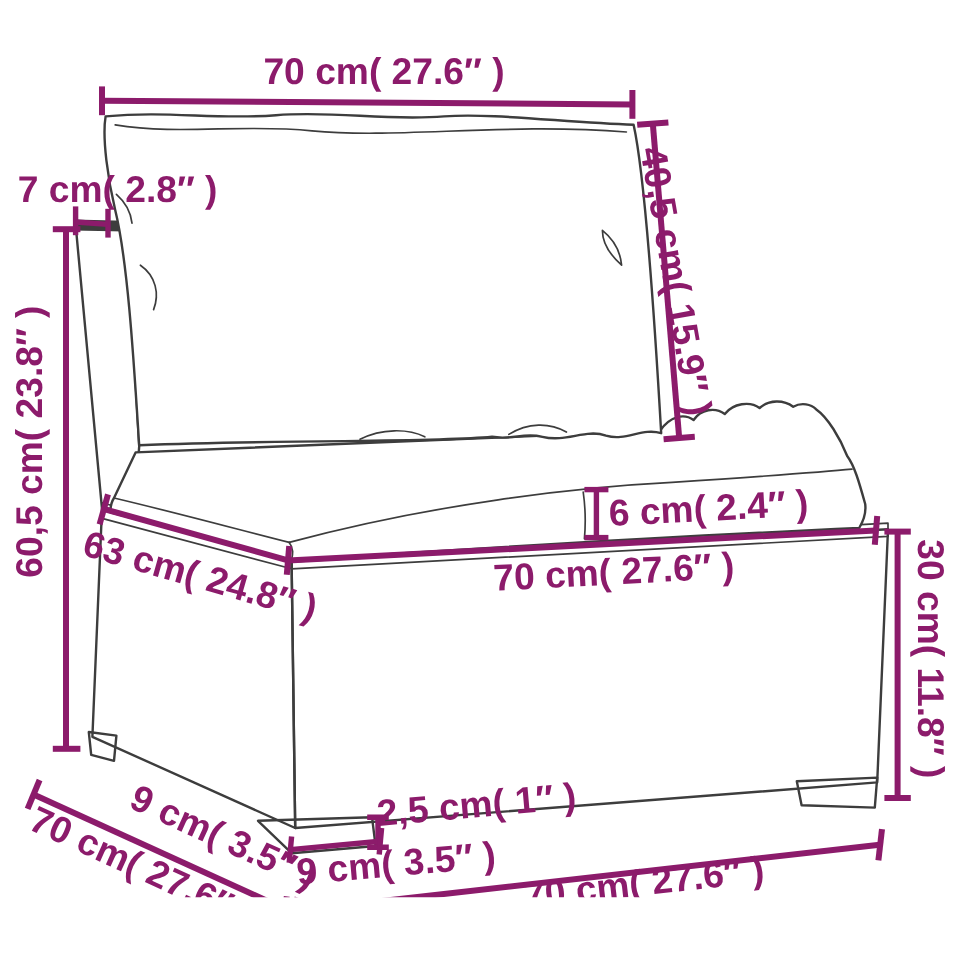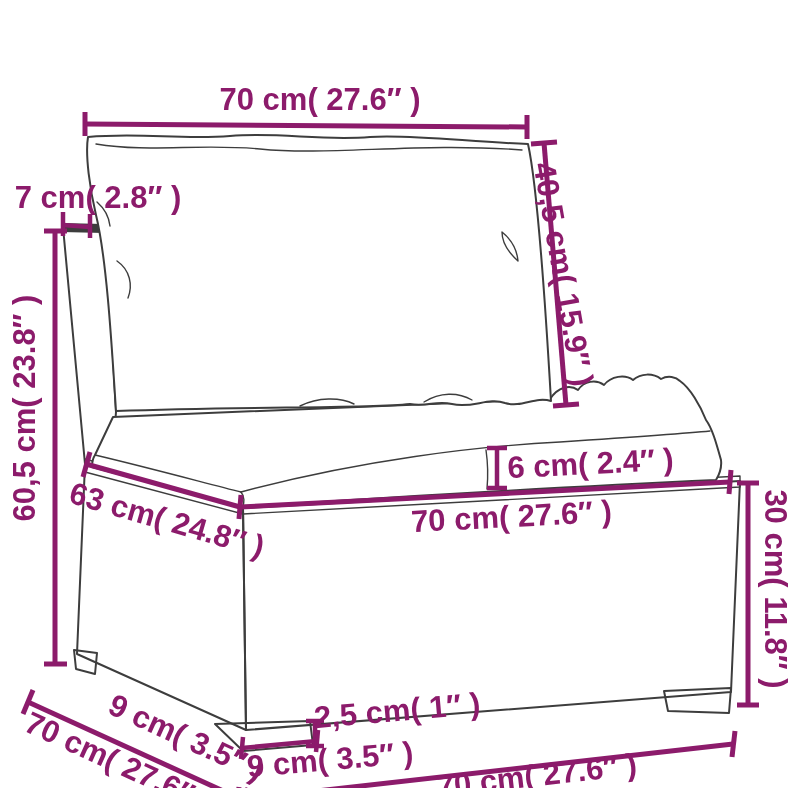--- a/index.html
+++ b/index.html
@@ -1,17 +1,17 @@
 <!DOCTYPE html>
 <html style="--dim: #8C1B6B; --ink: #3D3D3D; --bg: #FFFFFF;"><head>
 <meta charset="utf-8">
 <style>
   :root{ --dim:#8C1B6B; --ink:#3D3D3D; --bg:#FFFFFF; }
   html,body{margin:0;padding:0;background:var(--bg);}
-  .stage{width:800px;height:748px;position:relative;background:var(--bg);overflow:hidden;margin-top:40px;}
+  .stage{width:800px;height:748px;position:relative;background:var(--bg);overflow:hidden;}
   svg{display:block;}
   .dim-line{stroke:var(--dim);stroke-width:5;fill:none;}
   .dim-line.br{stroke-width:4.5;}
   .dim-text{fill:var(--dim);font:700 31px "Liberation Sans","DejaVu Sans",sans-serif;text-anchor:middle;}
   .sketch{stroke:var(--ink);fill:none;stroke-width:2;stroke-linejoin:round;stroke-linecap:round;}
   .sketch.thin{stroke-width:1.4;}
   .white{fill:#FFFFFF;}
   .cap{fill:var(--ink);stroke:none;}
 </style>
 </head>

